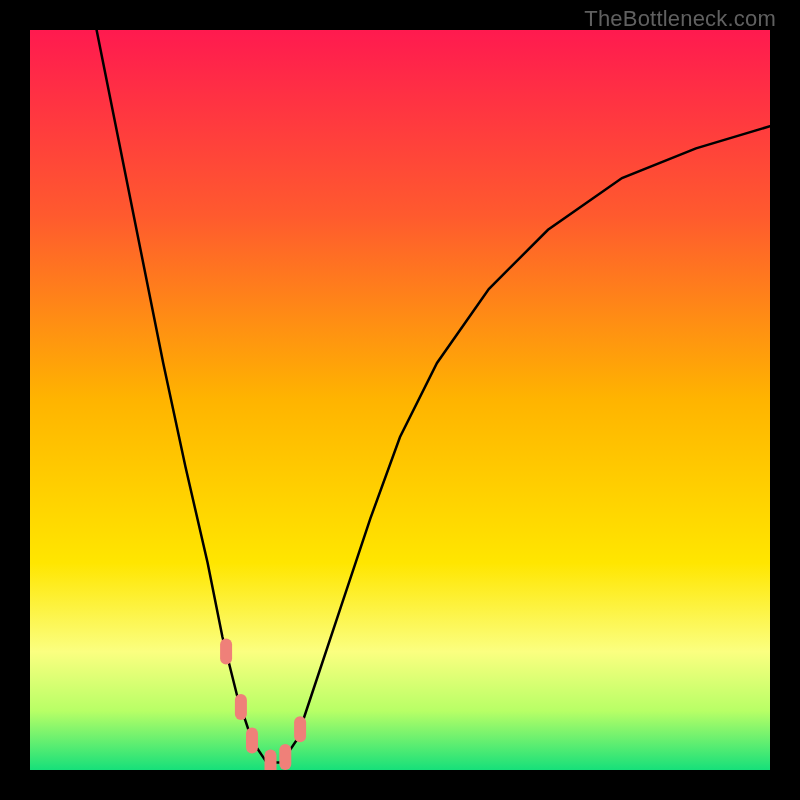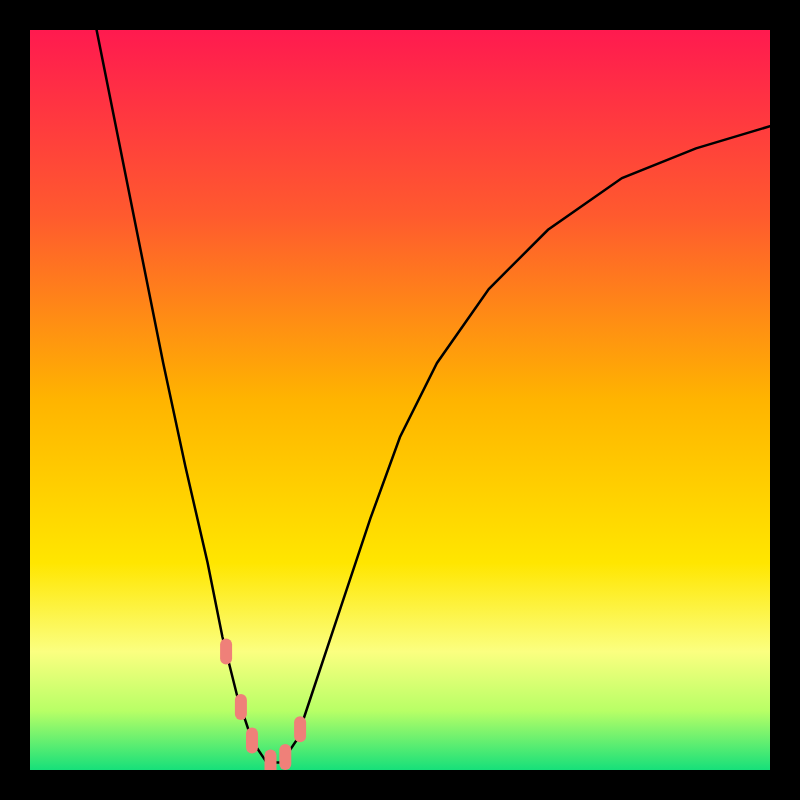--- a/index.html
+++ b/index.html
@@ -30,20 +30,21 @@
     right: 24px;
     color: #606060;
     font-size: 22px;
     letter-spacing: 0.2px;
   }
 </style>
 </head>
 <body>
 
 <div class="outer">
+  <div class="attribution">TheBottleneck.com</div>
 
   <svg class="plot" viewBox="0 0 740 740" preserveAspectRatio="none">
     <defs>
       <linearGradient id="bg-grad" x1="0" y1="0" x2="0" y2="1">
           <stop offset="0%" stop-color="#ff1a4f"></stop>
           <stop offset="25%" stop-color="#ff5a2e"></stop>
           <stop offset="50%" stop-color="#ffb400"></stop>
           <stop offset="72%" stop-color="#ffe600"></stop>
           <stop offset="84%" stop-color="#fbff80"></stop>
           <stop offset="92%" stop-color="#b8ff66"></stop>

